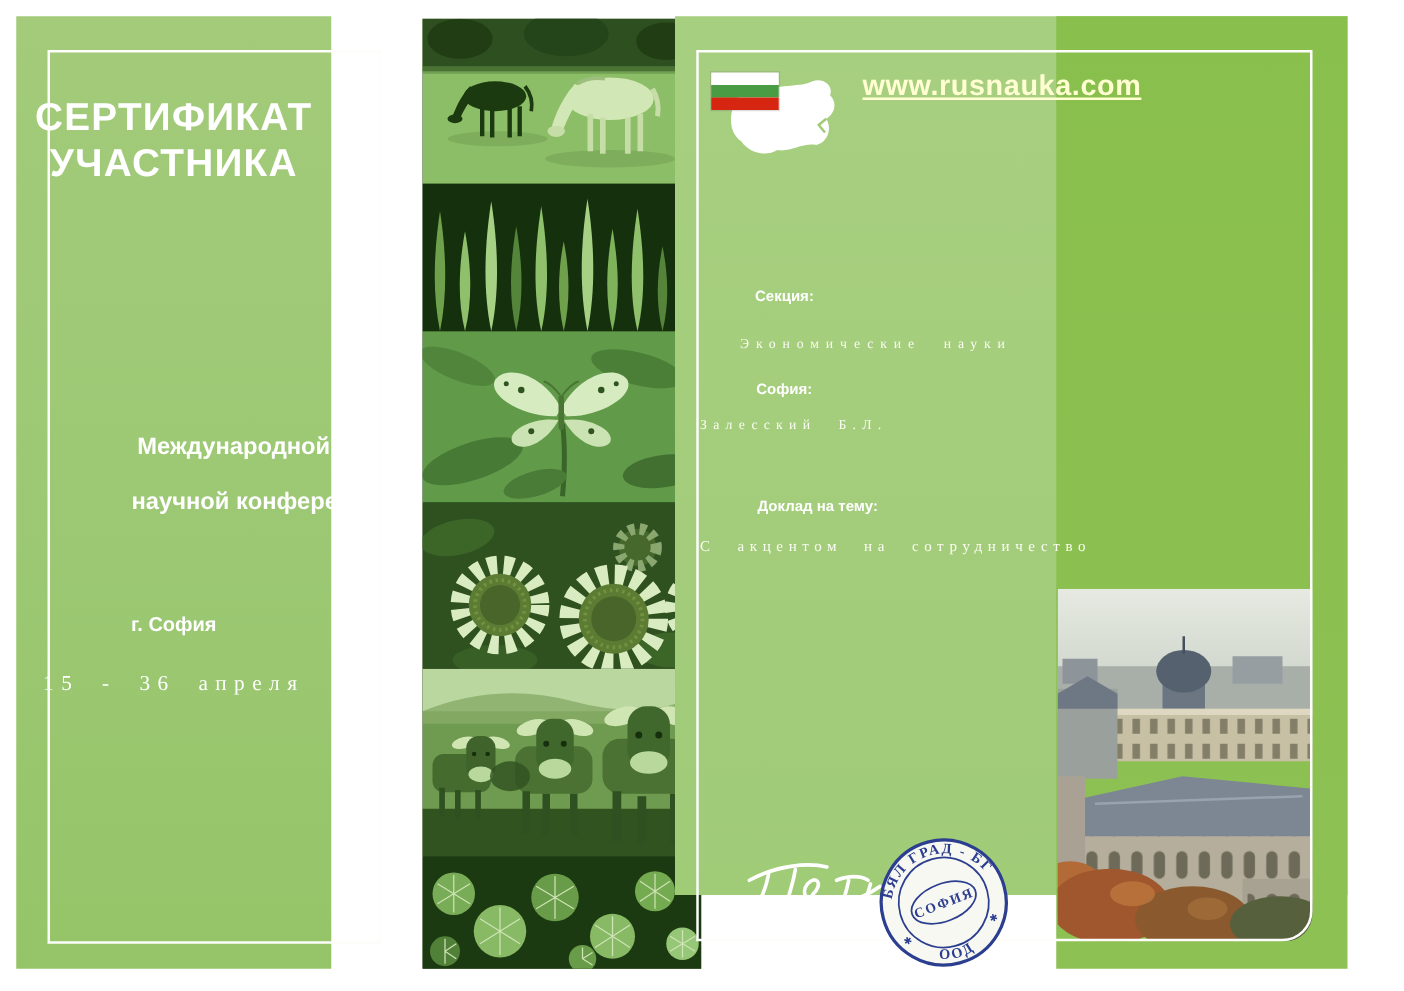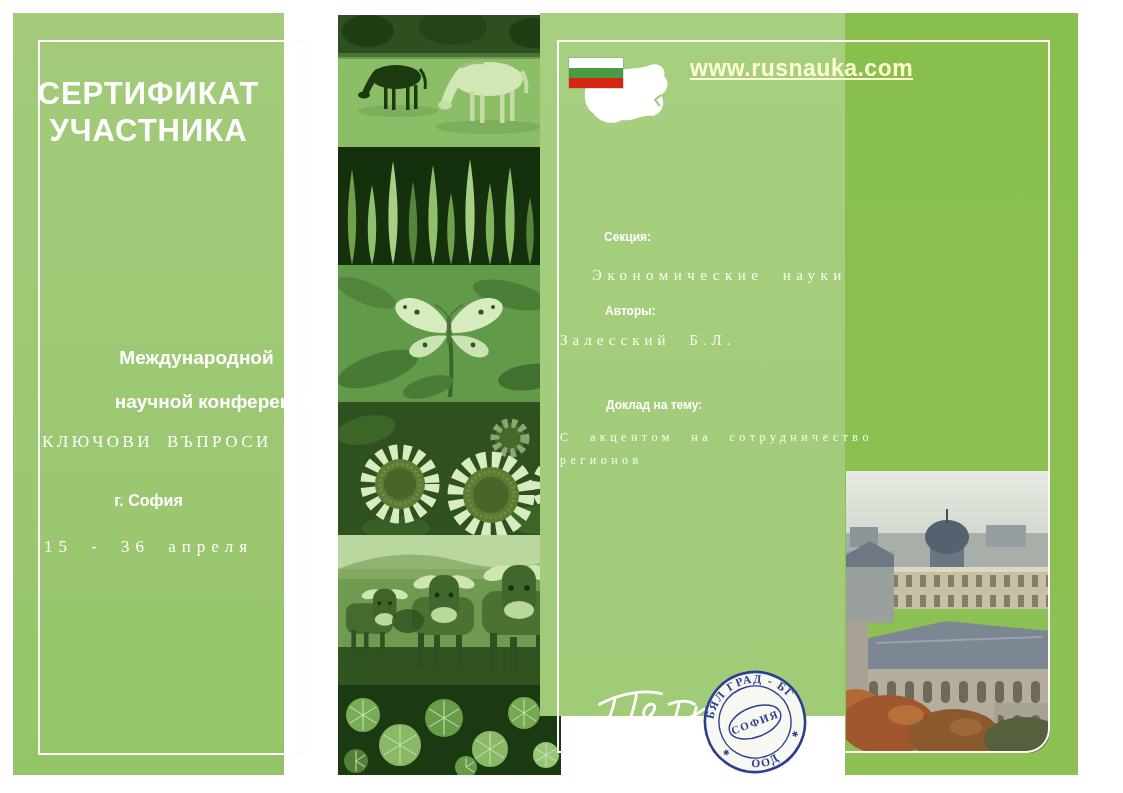--- a/index.html
+++ b/index.html
@@ -1,20 +1,20 @@
 <!DOCTYPE html>
 <html><head>
 <meta charset="utf-8">
 <style>
   html,body{margin:0;padding:0;background:#ffffff;}
   #page{position:relative;width:1123px;height:793px;background:#ffffff;overflow:hidden;
         font-family:"Liberation Sans",sans-serif;}
   .abs{position:absolute;}
   
-  #left-panel{left:13px;top:13px;width:271px;height:762px;
+  #left-panel{left:13px;top:13px;width:252px;height:762px;
      background:linear-gradient(180deg,#a3cb7a 0%,#9cc873 55%,#95c468 100%);}
   #left-frame{left:25px;top:27px;width:263px;height:711px;border:2px solid #fdfdfb;}
   .lp-text{width:100%;text-align:center;color:#ffffff;}
   #lp-title{top:62px;font-size:31px;font-weight:bold;letter-spacing:1px;line-height:37px;}
   .lp-bold{font-size:19px;font-weight:bold;margin-left:48px;}
   #lp-sub1{top:334px;}
   #lp-sub2{top:378px;padding-left:24px;}
   #lp-conf{top:416px;left:29px;width:262px;text-align:left;color:#fff;
      font-family:"Liberation Serif","DejaVu Serif",serif;font-size:17px;
      letter-spacing:3.5px;word-spacing:6px;line-height:25px;}
@@ -35,21 +35,21 @@
      border-radius:0 0 24px 0;z-index:4;}
   #city-photo{left:306px;top:458px;width:204px;height:282px;z-index:2;
      border-radius:0 0 22px 0;overflow:hidden;}
   #bg-map{left:40px;top:47px;width:92px;height:78px;z-index:3;}
   #bg-flag{left:29px;top:45px;width:54px;height:30px;z-index:5;box-shadow:0 0 0 1px rgba(120,120,120,.25);}
   #bg-flag div{height:10px;}
   #site-link{left:150px;top:42px;z-index:6;color:#ffffd2;font-size:23px;font-weight:bold;
      letter-spacing:.5px;text-decoration:underline;cursor:pointer;}
   .rp-label{color:#ffffff;font-size:12px;font-weight:bold;z-index:6;}
   .rp-serif{color:#fbfcf3;font-family:"Liberation Serif","DejaVu Serif",serif;
-     font-size:15px;letter-spacing:5.5px;word-spacing:10px;z-index:6;line-height:23px;}
+     font-size:11px;letter-spacing:5.5px;word-spacing:10px;z-index:6;line-height:23px;}
   #sec-label{left:64px;top:217px;}
   #sec-value{left:52px;top:251px;}
   #auth-label{left:65px;top:291px;}
   #auth-value{left:20px;top:316px;letter-spacing:5px;}
   #topic-label{left:66px;top:385px;}
   #topic-value{left:20px;top:413px;width:380px;letter-spacing:4.5px;font-size:12px;}
   #signature{left:44px;top:662px;width:155px;height:72px;z-index:6;}
   #stamp{left:162px;top:656px;width:106px;height:106px;z-index:6;}
 </style>
 </head>
@@ -59,21 +59,20 @@
 
   <div id="left-panel" class="abs">
     <div id="left-frame" class="abs"></div>
     <div id="lp-title" class="abs lp-text">
       <div>СЕРТИФИКАТ</div>
       <div>УЧАСТНИКА</div>
     </div>
     <div id="lp-sub1" class="abs lp-text lp-bold">Международной</div>
     <div id="lp-sub2" class="abs lp-text lp-bold">научной конференции</div>
     <div id="lp-conf" class="abs">
-      <div>КЛЮЧОВИ ВЪПРОСИ</div>
     </div>
     <div id="lp-city" class="abs lp-text">г. София</div>
     <div id="lp-dates" class="abs lp-text lp-serif">15 - 36 апреля</div>
   </div>
 
   <div id="photo-strip" class="abs">
 
     <svg class="strip-sec" width="223" height="132" viewBox="0 0 223 132">
       <rect width="223" height="132" fill="#8cbd67"></rect>
       <rect width="223" height="42" fill="#2e4f20"></rect>
@@ -249,27 +248,26 @@
       <div style="background:#ffffff"></div>
       <div style="background:#4a9c44"></div>
       <div style="background:#d62612"></div>
     </div>
 
     <a id="site-link" class="abs">www.rusnauka.com</a>
 
     <div id="sec-label" class="abs rp-label">Секция:</div>
     <div id="sec-value" class="abs rp-serif">Экономические науки</div>
 
-    <div id="auth-label" class="abs rp-label">Авторы:</div>
+    <div id="auth-label" class="abs rp-label">София:</div>
     <div id="auth-value" class="abs rp-serif">Залесский Б.Л.</div>
 
     <div id="topic-label" class="abs rp-label">Доклад на тему:</div>
     <div id="topic-value" class="abs rp-serif">
       <div>С акцентом на сотрудничество</div>
-      <div>регионов</div>
     </div>
 
     <svg id="signature" class="abs" viewBox="0 0 160 70">
       <g fill="none" stroke="#ffffff" stroke-width="3" stroke-linecap="round">
         <path d="M16,28 C38,16 64,13 80,17"></path>
         <path d="M32,22 C30,34 25,46 18,55"></path>
         <path d="M54,19 C52,31 48,43 45,52"></path>
         <path d="M68,40 c10,-9 3,-17 -4,-9 c-7,9 2,17 13,12"></path>
         <path d="M88,28 c10,-4 20,-4 26,0"></path>
         <path d="M98,28 c-2,10 -5,19 -8,26"></path>

